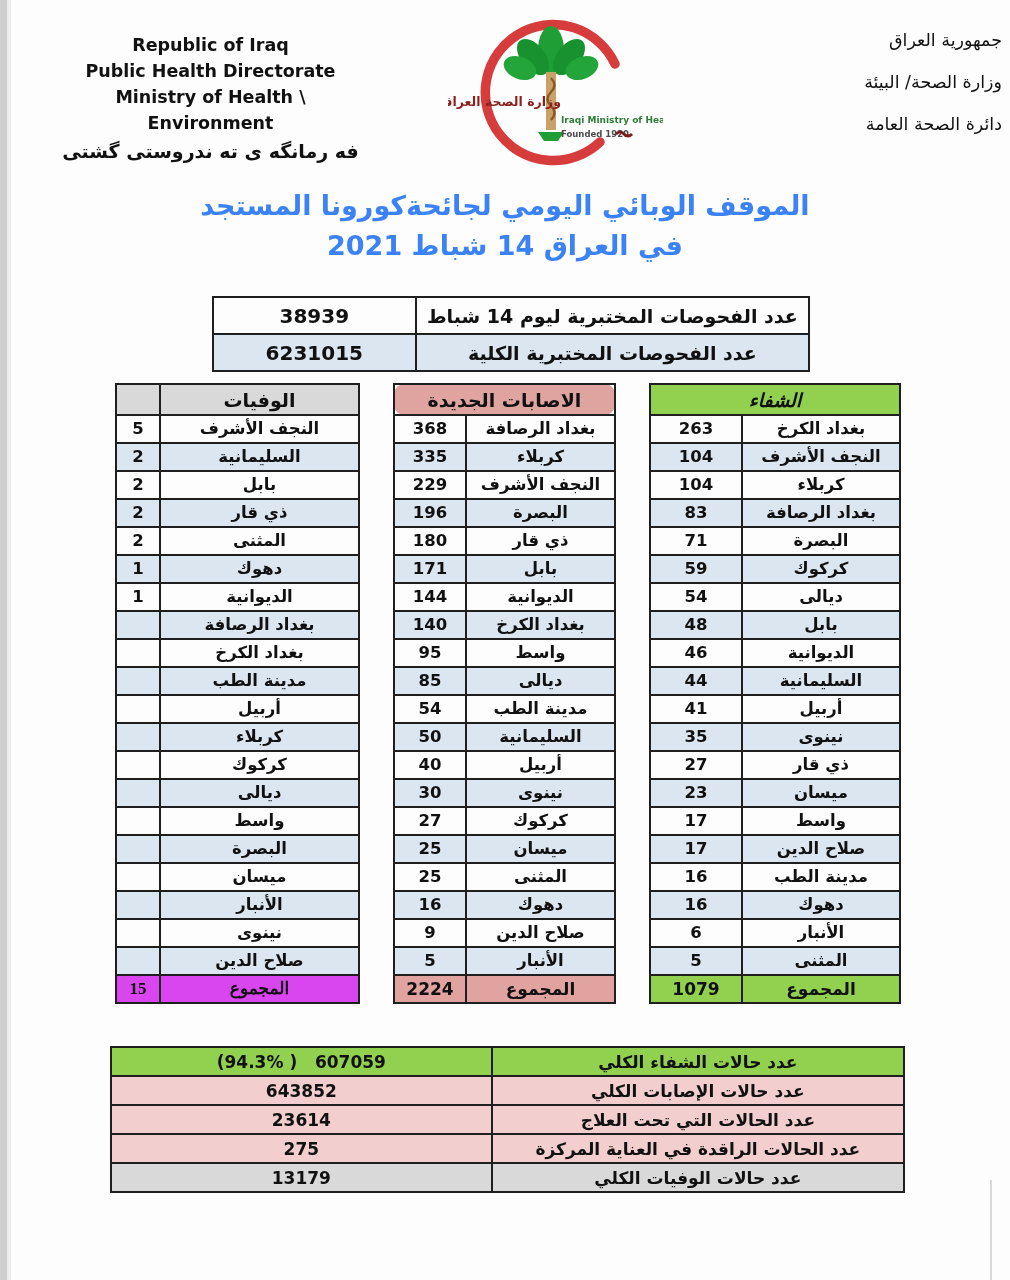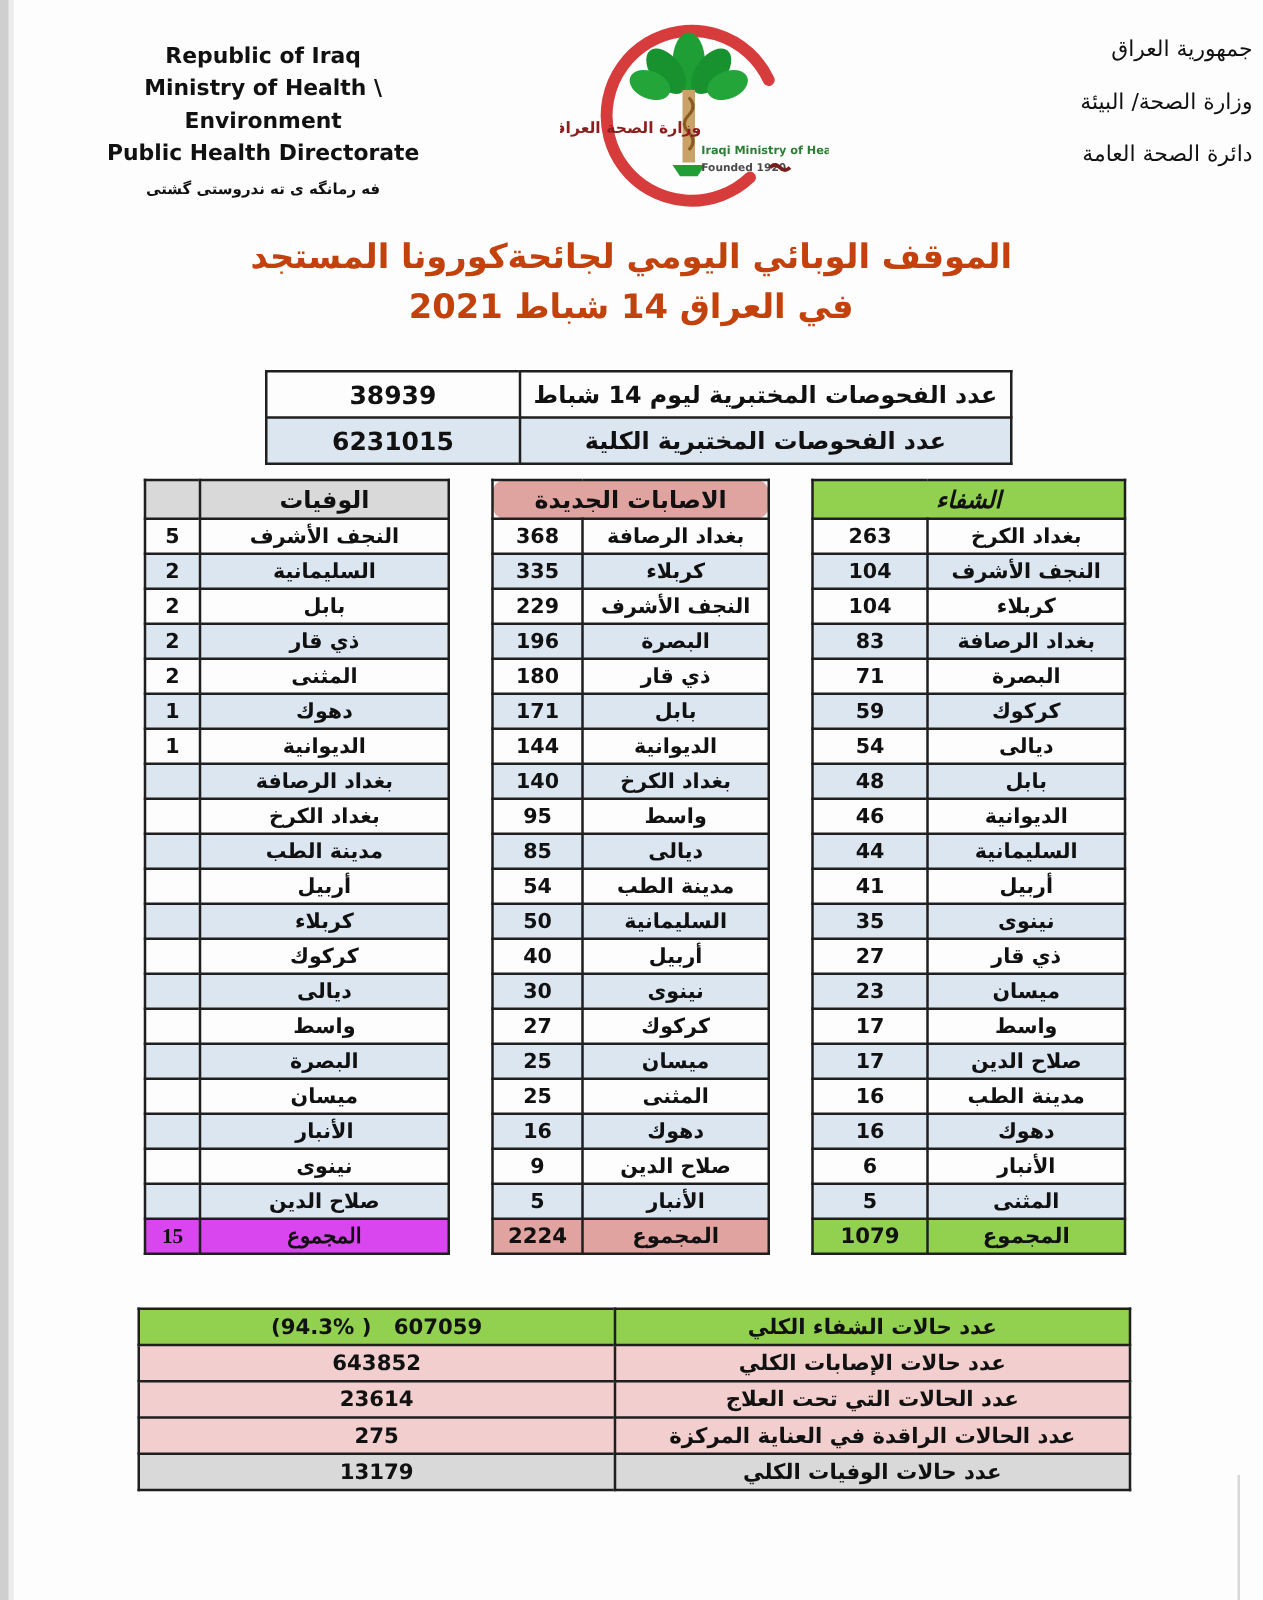--- a/index.html
+++ b/index.html
@@ -15,33 +15,33 @@
   .scan-edge-left  { position:absolute; left:0; top:0; width:7px; height:1280px; background:#cfcfcf; }
   .scan-edge-left2 { position:absolute; left:7px; top:0; width:4px; height:1280px; background:#ececec; }
   .scan-edge-right { position:absolute; right:18px; top:1180px; width:2px; height:100px; background:#d8d8d8; }
 
   
   .hdr-left {
     position:absolute; left:58px; top:32px; width:305px;
     text-align:center; font-weight:bold; font-size:17.5px; line-height:26px;
     direction:ltr;
   }
-  .hdr-left .kurdish { font-size:12px; direction:rtl; margin-top:2px; }
+  .hdr-left .kurdish { font-size:19px; direction:rtl; margin-top:2px; }
   .hdr-right {
     position:absolute; right:8px; top:30px; width:225px;
     text-align:right; font-weight:normal; font-size:17.5px;
     direction:rtl;
   }
   .hdr-right div { margin-bottom:22px; }
   .hdr-logo { position:absolute; left:448px; top:6px; width:215px; height:160px; }
 
   
   .doc-title {
     padding-top:186px; text-align:center; direction:rtl;
-    font-weight:bold; font-size:27px; line-height:40px; color:#c2410c;
+    font-weight:bold; font-size:27px; line-height:40px; color:#3b82f6;
   }
 
   
   table { border-collapse:collapse; font-weight:bold; }
   th, td { border:2px solid #1f1f1f; text-align:center; }
 
   
   .tests { margin:30px 0 0 212px; width:598px; direction:rtl; }
   .tests td { height:37px; font-size:19px; }
   .tests .col-label { width:66%; }
@@ -76,22 +76,22 @@
 </style>
 </head>
 <body>
 
 <div class="scan-edge-left"></div>
 <div class="scan-edge-left2"></div>
 <div class="scan-edge-right"></div>
 
 <div class="hdr-left">
   <div>Republic of Iraq</div>
+  <div>Public Health Directorate</div>
   <div>Ministry of Health \ Environment</div>
-  <div>Public Health Directorate</div>
   <div class="kurdish">فه رمانگه ی ته ندروستی گشتی</div>
 </div>
 
 <div class="hdr-logo">
   <svg width="215" height="160" viewBox="0 0 215 160">
 
     <path d="M 167 58 A 68 68 0 1 0 152 136" fill="none" stroke="#d63c3c" stroke-width="9.5" stroke-linecap="round"></path>
 
     <g>
       <ellipse cx="103" cy="44" rx="13" ry="24" fill="#1e9e35"></ellipse>

